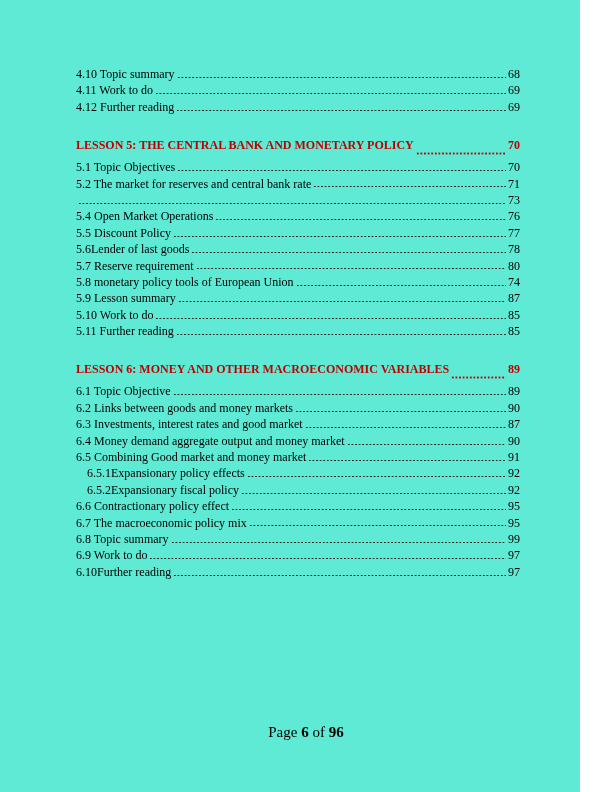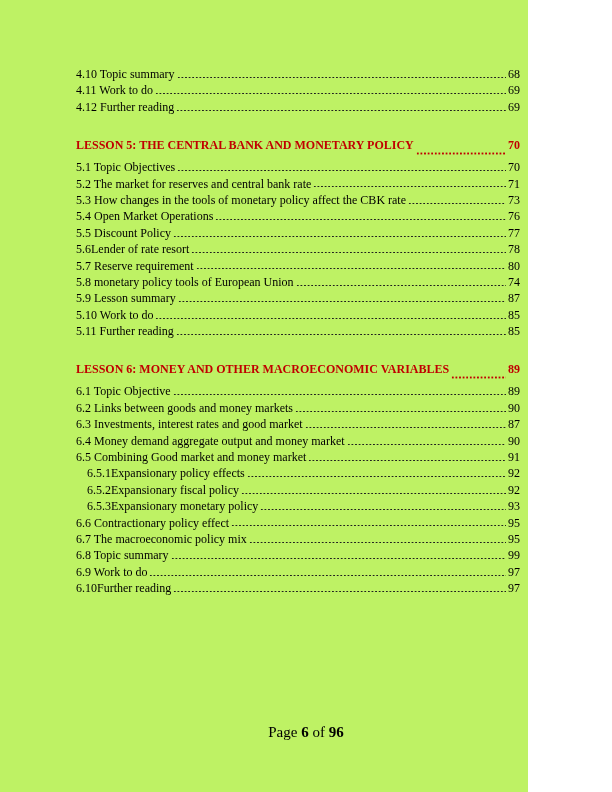--- a/index.html
+++ b/index.html
@@ -8,23 +8,23 @@
     background: #ffffff;
   }
   body {
     width: 612px;
     height: 792px;
     font-family: "Liberation Serif", serif;
     color: #000000;
   }
   .page {
     position: relative;
-    width: 528px;
+    width: 580px;
     height: 792px;
-    background: #bef264;
+    background: #5eead4;
     overflow: hidden;
   }
   .toc {
     position: absolute;
     left: 76px;
     top: 66px;
     width: 444px;
   }
   .toc-row {
     display: flex;
@@ -117,36 +117,35 @@
         <span class="label">5.1 Topic Objectives</span>
         <span class="leader"></span>
         <span class="pagenum">70</span>
       </div>
       <div class="toc-row entry">
         <span class="label">5.2 The market for reserves and central bank rate</span>
         <span class="leader"></span>
         <span class="pagenum">71</span>
       </div>
       <div class="toc-row entry">
-        <span class="label">5.3 How changes in the tools of monetary policy affect the CBK rate</span>
         <span class="leader"></span>
         <span class="pagenum">73</span>
       </div>
       <div class="toc-row entry">
         <span class="label">5.4 Open Market Operations</span>
         <span class="leader"></span>
         <span class="pagenum">76</span>
       </div>
       <div class="toc-row entry">
         <span class="label">5.5 Discount Policy</span>
         <span class="leader"></span>
         <span class="pagenum">77</span>
       </div>
       <div class="toc-row entry">
-        <span class="label">5.6Lender of rate resort</span>
+        <span class="label">5.6Lender of last goods</span>
         <span class="leader"></span>
         <span class="pagenum">78</span>
       </div>
       <div class="toc-row entry">
         <span class="label">5.7 Reserve requirement</span>
         <span class="leader"></span>
         <span class="pagenum">80</span>
       </div>
       <div class="toc-row entry">
         <span class="label">5.8 monetary policy tools of European Union</span>
@@ -201,25 +200,20 @@
       </div>
       <div class="toc-row sub">
         <span class="label"><span class="num">6.5.1</span>Expansionary policy effects</span>
         <span class="leader"></span>
         <span class="pagenum">92</span>
       </div>
       <div class="toc-row sub">
         <span class="label"><span class="num">6.5.2</span>Expansionary fiscal policy</span>
         <span class="leader"></span>
         <span class="pagenum">92</span>
-      </div>
-      <div class="toc-row sub">
-        <span class="label"><span class="num">6.5.3</span>Expansionary monetary policy</span>
-        <span class="leader"></span>
-        <span class="pagenum">93</span>
       </div>
       <div class="toc-row entry">
         <span class="label">6.6 Contractionary policy effect</span>
         <span class="leader"></span>
         <span class="pagenum">95</span>
       </div>
       <div class="toc-row entry">
         <span class="label">6.7 The macroeconomic policy mix</span>
         <span class="leader"></span>
         <span class="pagenum">95</span>

